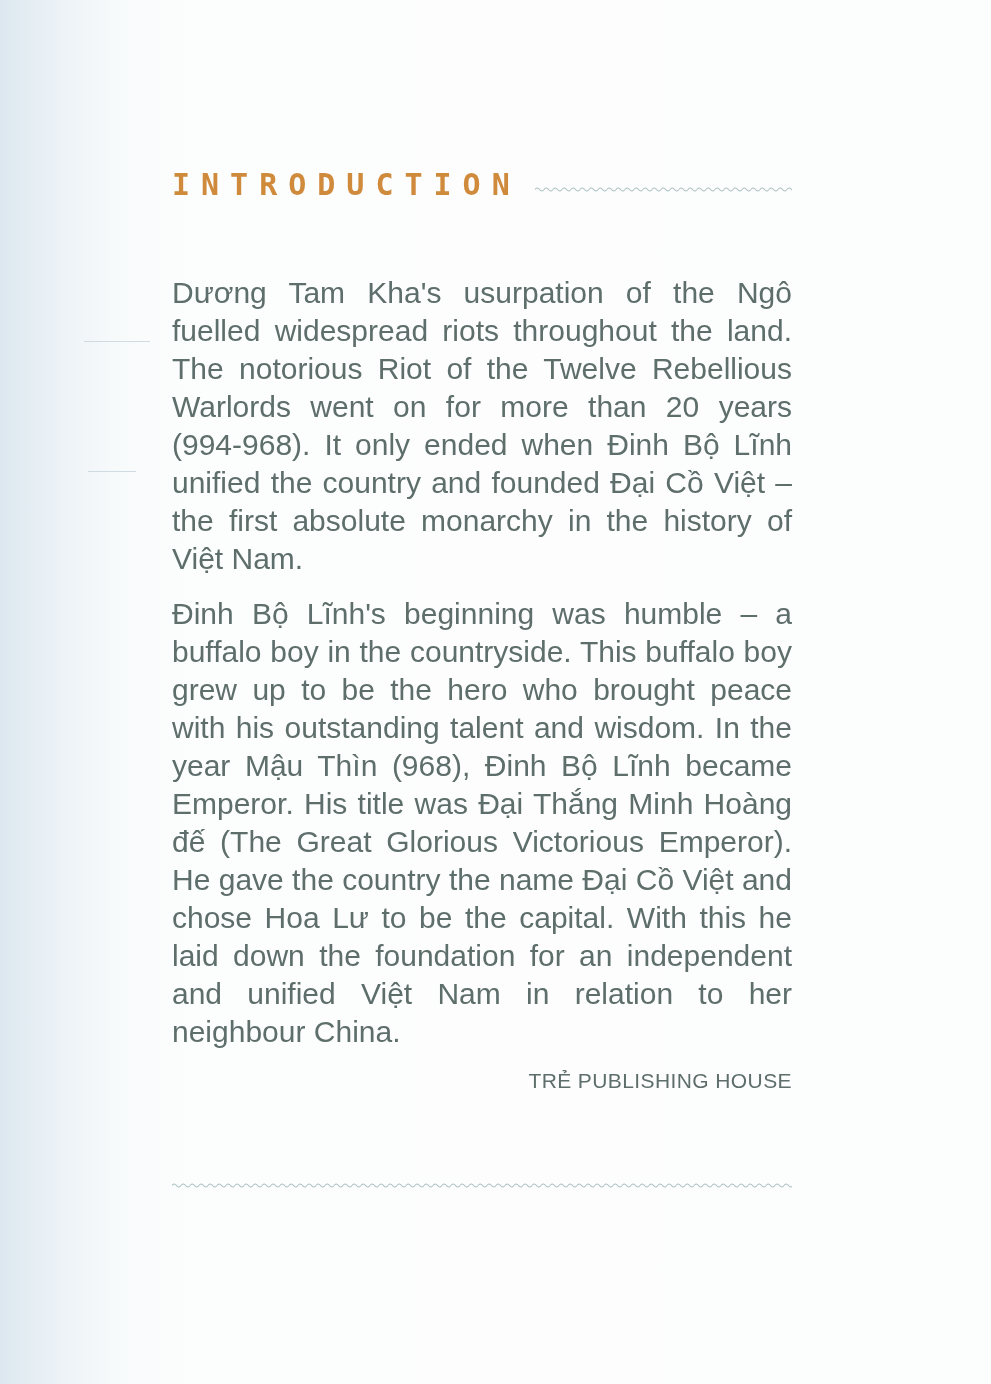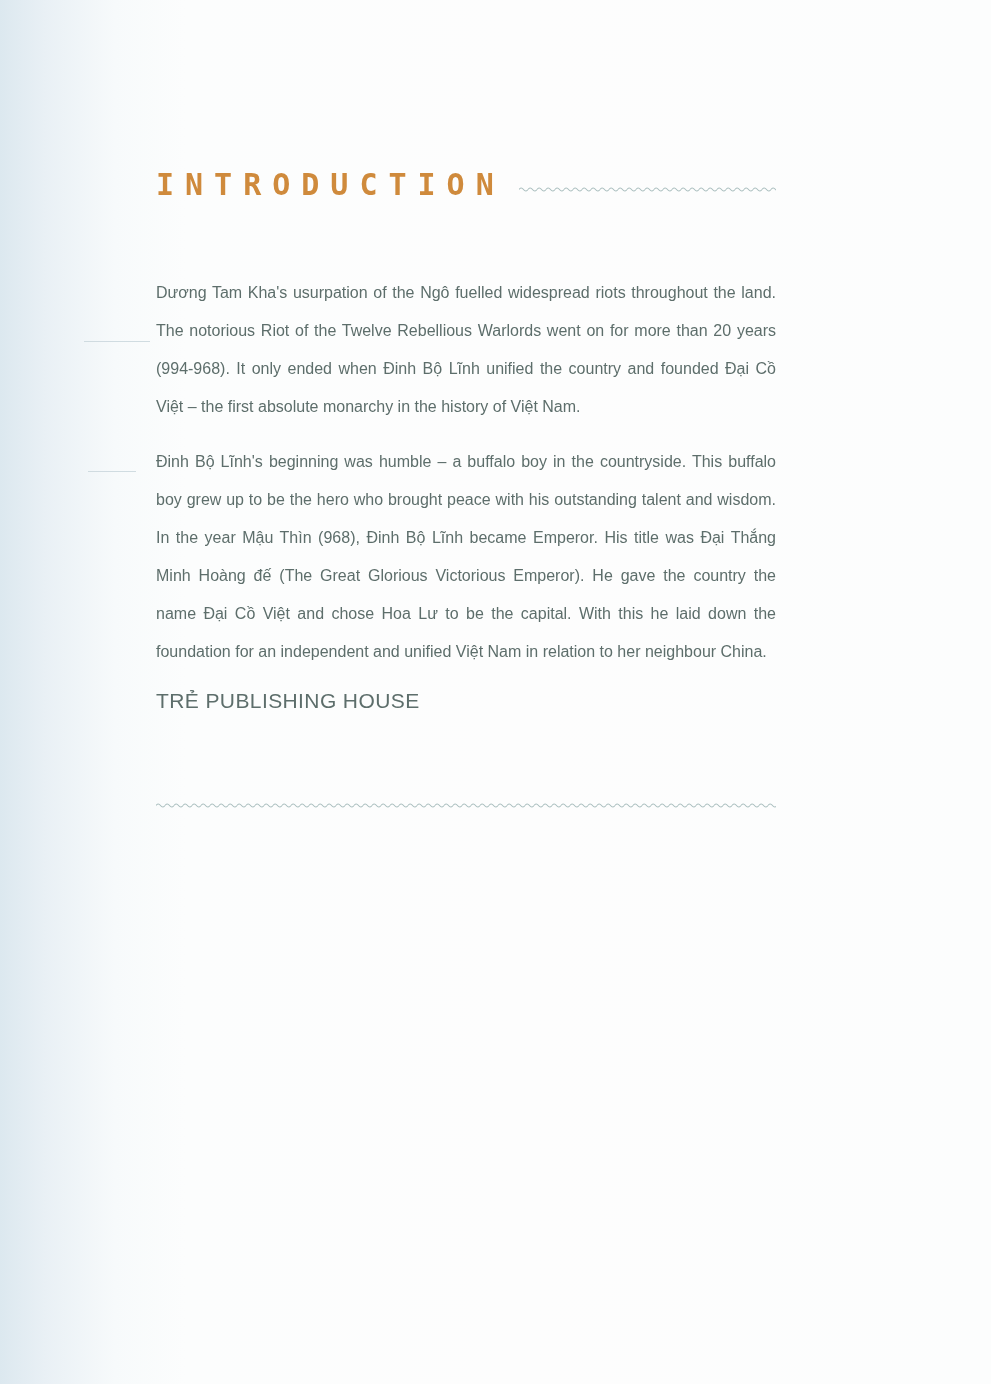--- a/index.html
+++ b/index.html
@@ -17,21 +17,21 @@
       var(--edge-color) 0px,
       #e9f0f5 45px,
       #f7fafb 115px,
       #fcfdfd 185px,
       #fdfdfd 520px,
       #fcfdfd 100%);
     font-family: "Liberation Sans", sans-serif;
   }
   .content {
     position: absolute;
-    left: 156px;
+    left: 172px;
     top: 0;
     width: 620px;
   }
   .title-row {
     display: flex;
     align-items: center;
     margin-top: 168px;
     gap: 14px;
   }
   .page-title {
@@ -39,32 +39,33 @@
     font-weight: bold;
     font-size: 30px;
     line-height: 1.1;
     letter-spacing: 11px;
     color: var(--title-color);
     white-space: nowrap;
   }
   .title-wave { flex: 1; height: 8px; margin-top: 8px; }
   .paragraphs { margin-top: 73px; }
   .para {
-    font-size: 16px;
+    font-size: 30px;
     line-height: 38px;
     color: var(--body-color);
     text-align: justify;
     margin-bottom: 17px;
   }
   .para em { font-style: italic; }
   .publisher {
     margin-top: 18px;
     font-size: 21px;
     letter-spacing: 0.4px;
     color: var(--body-color);
+    text-align: right;
   }
   .bottom-wave { display: block; margin-top: 88px; height: 8px; width: 620px; }
   svg.wave-svg path { stroke: var(--wave-color); }
   .artifact {
     position: absolute;
     height: 1px;
     background: #c9d6dc;
     opacity: 0.85;
   }
   .artifact.a1 { left: 84px; top: 341px; width: 66px; }

